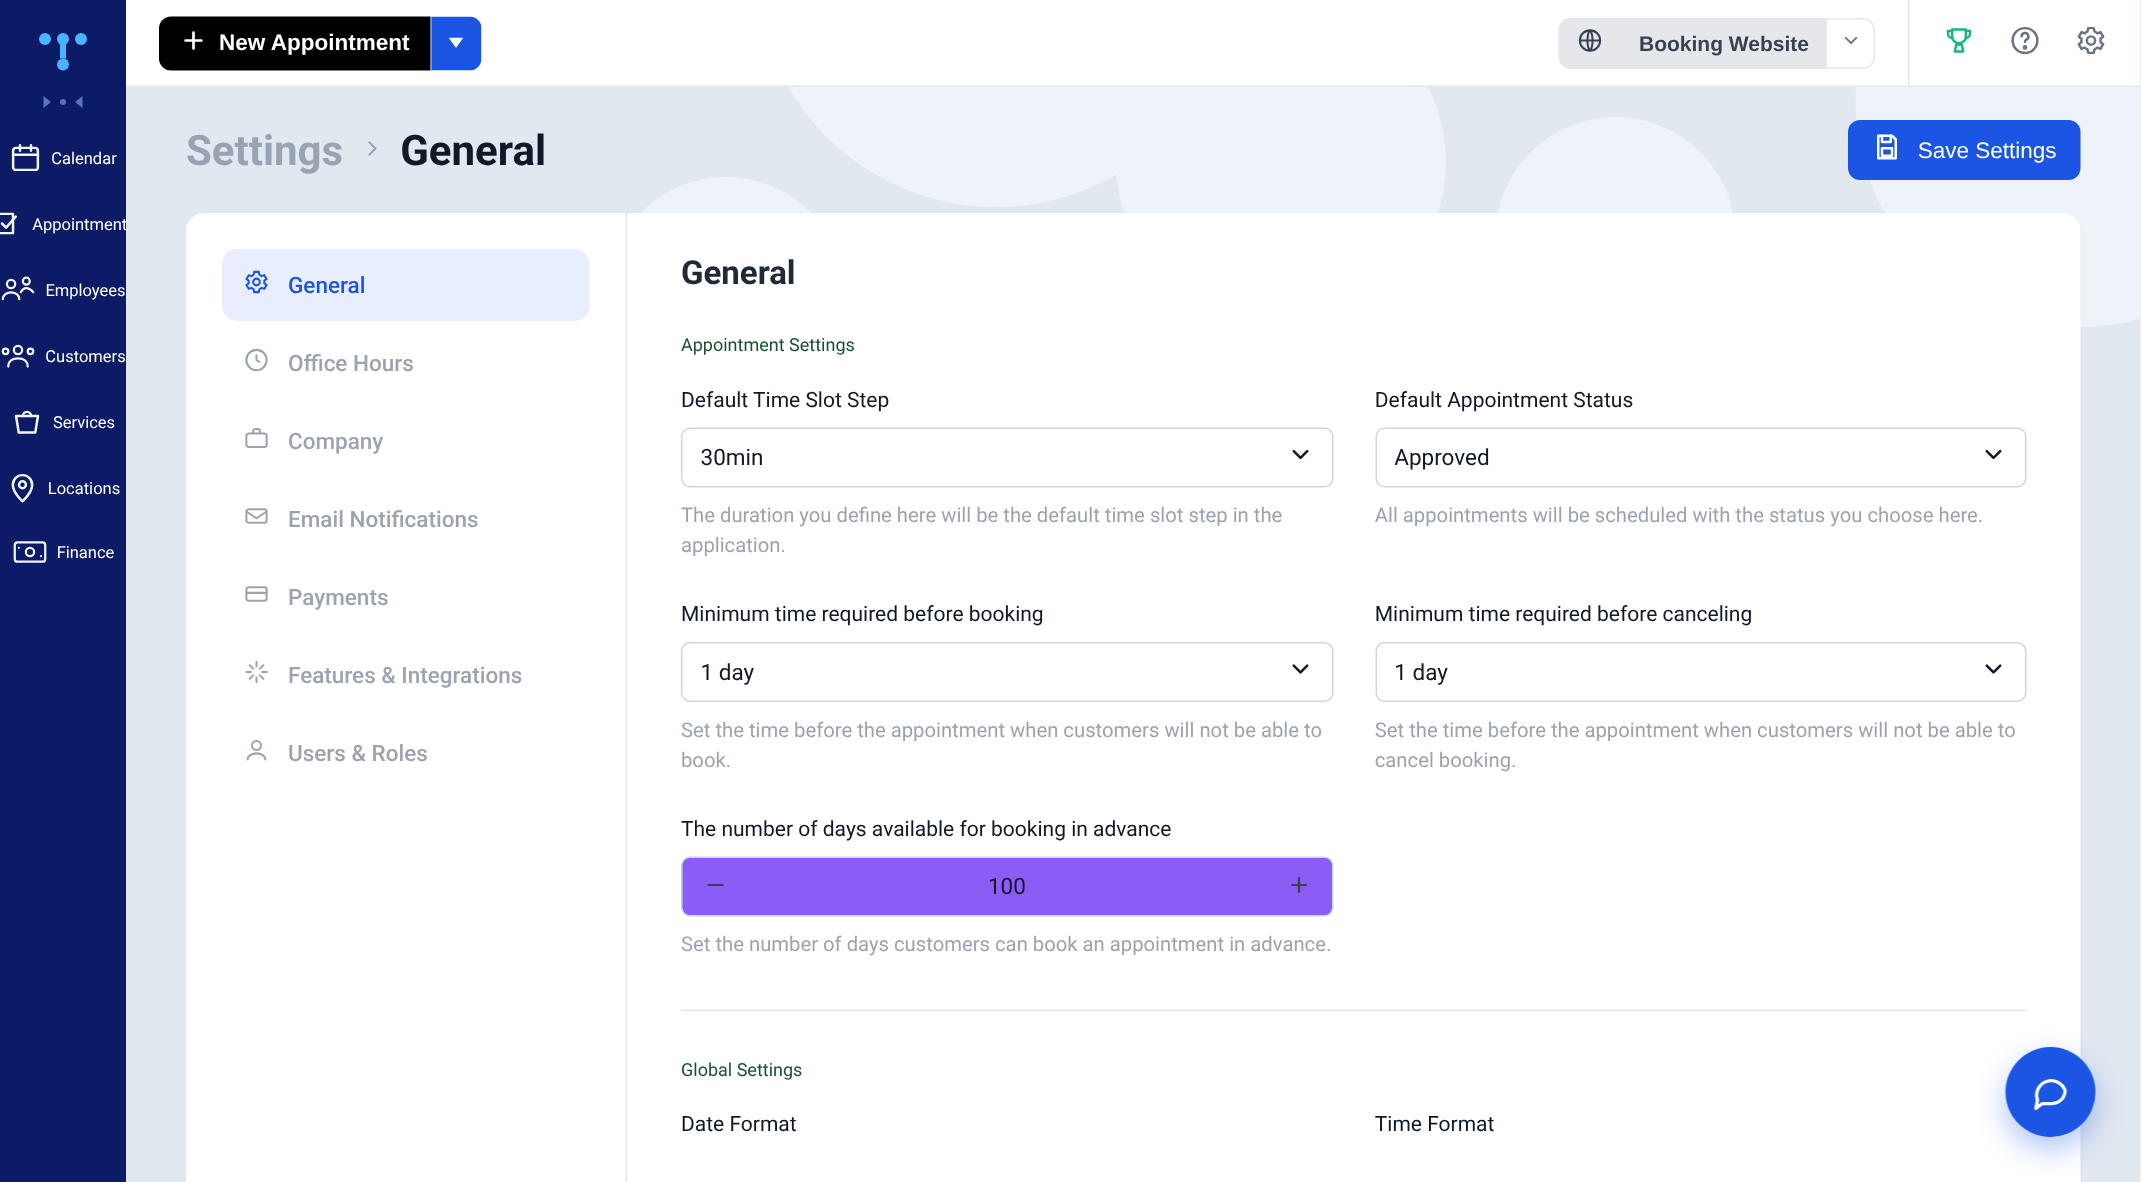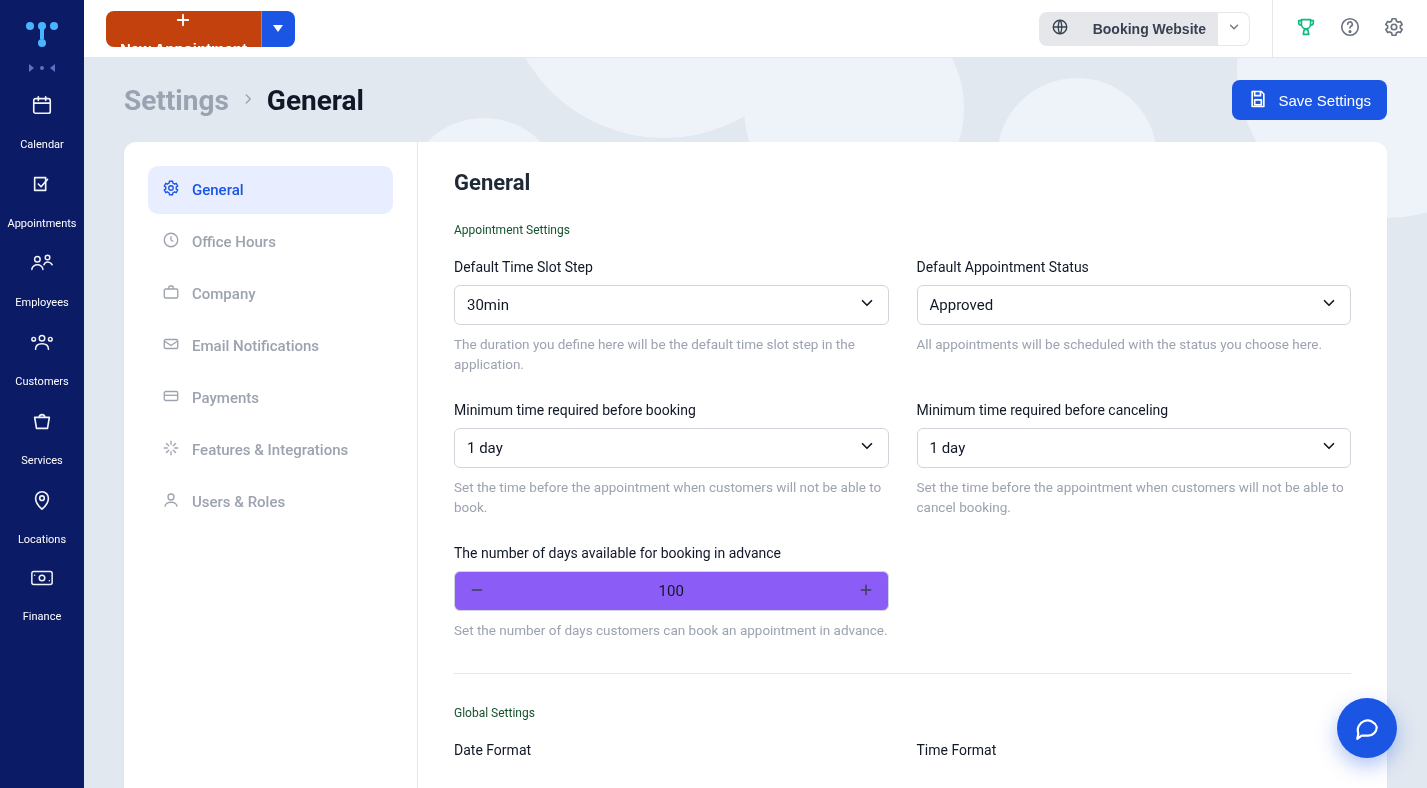--- a/index.html
+++ b/index.html
@@ -26,39 +26,39 @@
       opacity: 0.85;
     }
     .rail .collapse .tri {
       width: 0; height: 0; border-top: 4px solid transparent; border-bottom: 4px solid transparent;
     }
     .rail .collapse .tri.right { border-left: 5px solid #6d7ed6; }
     .rail .collapse .tri.left  { border-right: 5px solid #6d7ed6; }
     .rail .collapse .dot { width:4px; height:4px; border-radius:50%; background:#6d7ed6; margin-top:2px; }
     .rail-items { display: flex; flex-direction: column; width: 100%; }
     .rail-item {
-      display: flex; flex-direction: column; align-items: center; justify-content: center;
-      padding: 10px 0 12px; gap: 22px; cursor: pointer; color: #ffffff;
+      display: flex; flex-direction: row; align-items: center; justify-content: center;
+      padding: 10px 0 12px; gap: 6px; cursor: pointer; color: #ffffff;
     }
     .rail-item .lbl { font-size: 11px; font-weight: 400; }
     .rail-item svg { display: block; opacity: 0.95; }
 
     
     .main { flex: 1; display: flex; flex-direction: column; min-width: 0; }
 
     
     .topbar {
       height: 58px; background: #ffffff; display: flex; align-items: center;
       padding: 0 22px; gap: 16px; border-bottom: 1px solid #e5e7eb;
     }
     .new-appt-wrap { display: flex; }
     .new-appt {
-      background: #c2410c; color: #fff; border: none; border-radius: 8px 0 0 8px;
+      background: #000000; color: #fff; border: none; border-radius: 8px 0 0 8px;
       height: 36px; display: flex; align-items: center; gap: 8px; padding: 0 14px;
-      font-size: 15px; font-weight: 600; cursor: pointer; flex-direction: column;
+      font-size: 15px; font-weight: 600; cursor: pointer;
     }
     .new-appt-more {
       background: #1a55e3; color: #fff; border: none; border-left: 1px solid rgba(255,255,255,0.35);
       border-radius: 0 8px 8px 0; width: 34px; height: 36px; display: flex; align-items: center; justify-content: center;
       cursor: pointer;
     }
     .topbar .spacer { flex: 1; }
     .booking-wrap { display: flex; }
     .booking {
       background: #e5e7eb; color: #374151; border: none; height: 34px; border-radius: 8px 0 0 8px;

